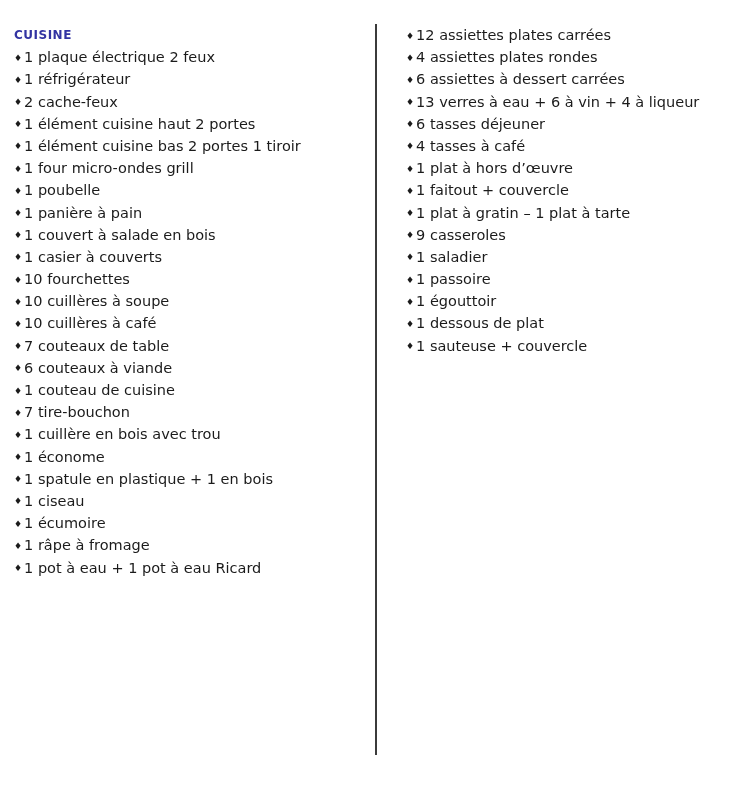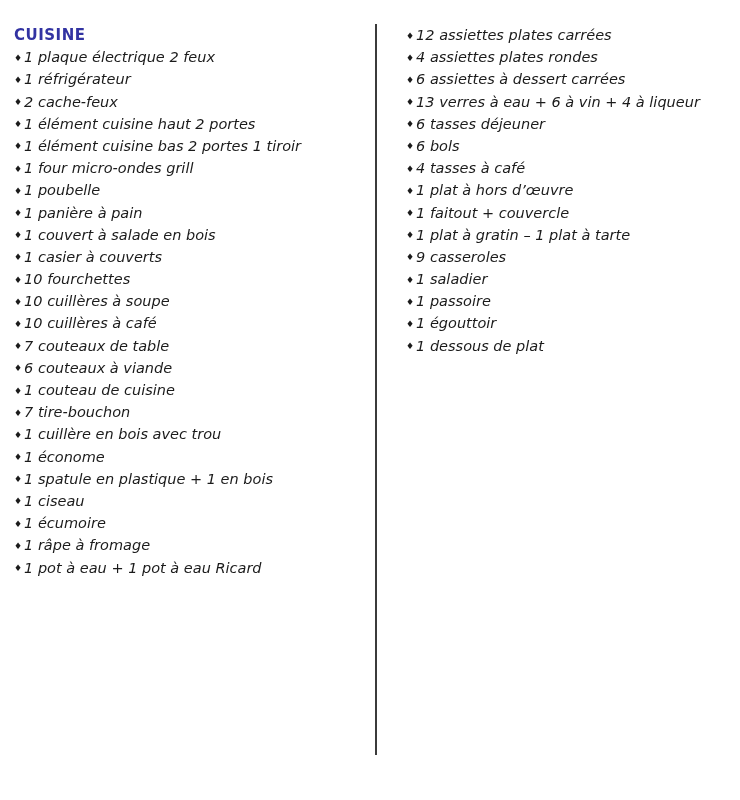--- a/index.html
+++ b/index.html
@@ -15,27 +15,27 @@
   }
   .column {
     position: absolute;
     top: 24px;
     font-size: 14.5px;
     line-height: 22.2px;
   }
   .column-left  { left: 14px;  width: 352px; }
   .column-right { left: 406px; width: 326px; }
   .section-title {
-    font-size: 15px;
+    font-size: 12px;
     font-weight: bold;
     letter-spacing: 0.5px;
     height: 22.2px;
     line-height: 22.2px;
   }
-  ul.item-list { list-style: none; font-style: italic; }
+  ul.item-list { list-style: none; }
   ul.item-list li {
     height: 22.2px;
     line-height: 22.2px;
     white-space: nowrap;
   }
   .bullet {
     display: inline-block;
     font-size: 9px;
     vertical-align: 1.5px;
     margin-right: 2px;
@@ -88,26 +88,26 @@
 
   <div class="divider" style="background: rgb(59, 59, 59);"></div>
 
   <div class="column column-right">
     <ul class="item-list">
         <li><span class="bullet">♦</span><span class="item-text">12 assiettes plates carrées</span></li>
         <li><span class="bullet">♦</span><span class="item-text">4 assiettes plates rondes</span></li>
         <li><span class="bullet">♦</span><span class="item-text">6 assiettes à dessert carrées</span></li>
         <li><span class="bullet">♦</span><span class="item-text">13 verres à eau + 6 à vin + 4 à liqueur</span></li>
         <li><span class="bullet">♦</span><span class="item-text">6 tasses déjeuner</span></li>
-        <li><span class="bullet">♦</span><span class="item-text">6 bols</span></li>
         <li><span class="bullet">♦</span><span class="item-text">4 tasses à café</span></li>
         <li><span class="bullet">♦</span><span class="item-text">1 plat à hors d’œuvre</span></li>
         <li><span class="bullet">♦</span><span class="item-text">1 faitout + couvercle</span></li>
         <li><span class="bullet">♦</span><span class="item-text">1 plat à gratin – 1 plat à tarte</span></li>
         <li><span class="bullet">♦</span><span class="item-text">9 casseroles</span></li>
         <li><span class="bullet">♦</span><span class="item-text">1 saladier</span></li>
         <li><span class="bullet">♦</span><span class="item-text">1 passoire</span></li>
         <li><span class="bullet">♦</span><span class="item-text">1 égouttoir</span></li>
         <li><span class="bullet">♦</span><span class="item-text">1 dessous de plat</span></li>
+        <li><span class="bullet">♦</span><span class="item-text">1 sauteuse + couvercle</span></li>
       </ul>
   </div>
 
 </div>
 
 </body></html>

